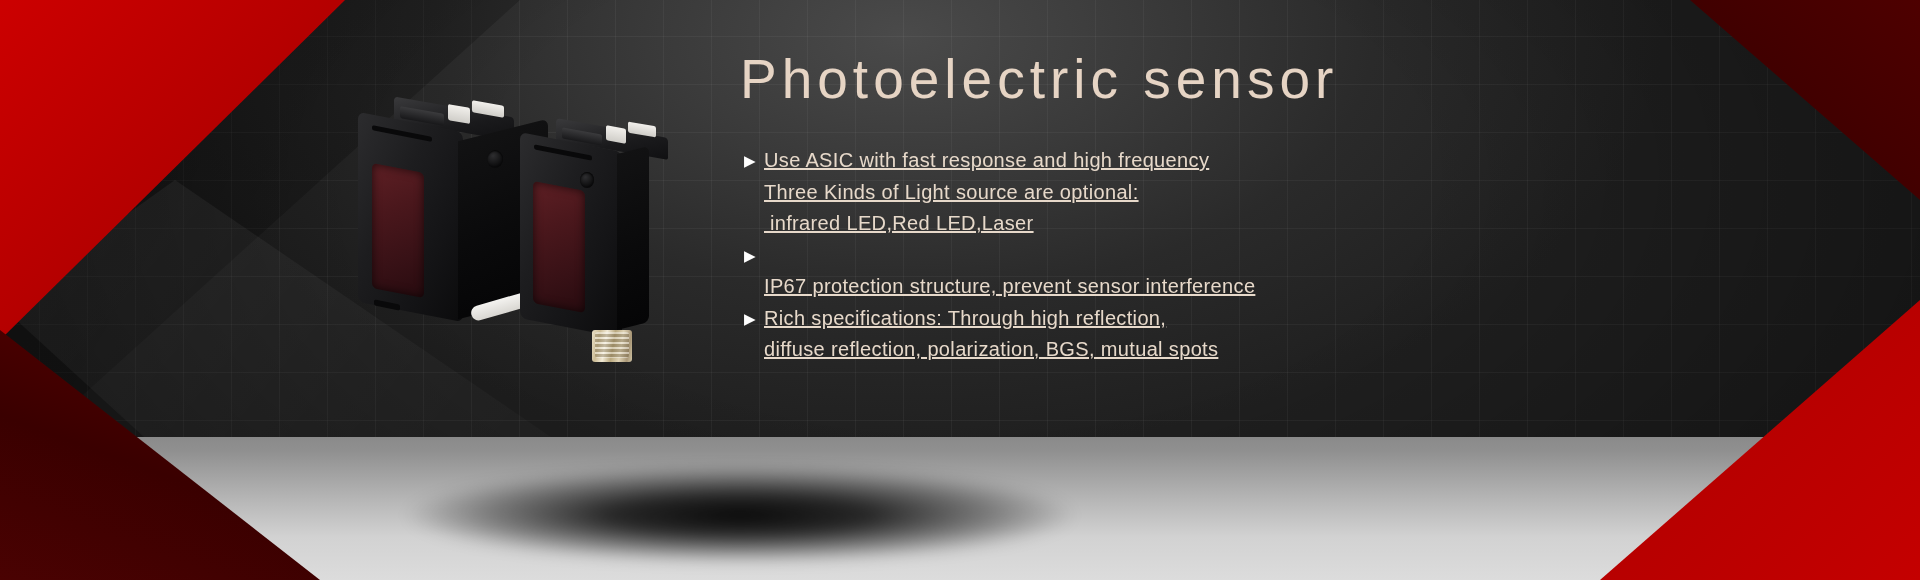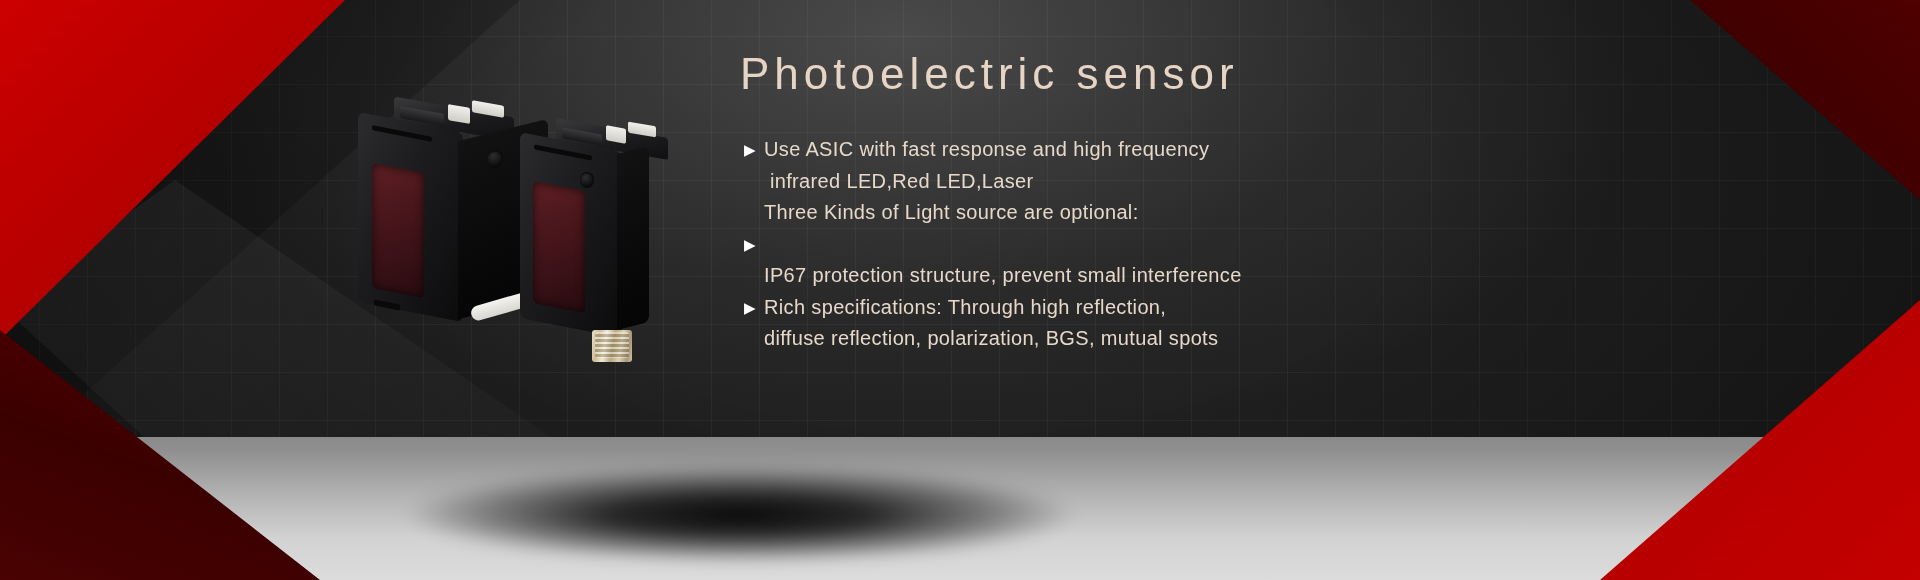--- a/index.html
+++ b/index.html
@@ -144,21 +144,21 @@
   }
 
   
   .content{
     position:absolute;
     left:740px;top:52px;
     width:1100px;
   }
   .title{
     color:#e6d4c4;
-    font-size:44px;
+    font-size:55px;
     font-weight:400;
     letter-spacing:5px;
     line-height:1;
     margin:0 0 38px 0;
     white-space:nowrap;
   }
   .bullets{list-style:none;margin:0;padding:0;}
   .bullet-group{margin:0 0 0 0;}
   .line{
     display:flex;
@@ -172,21 +172,21 @@
   .marker{
     width:24px;min-width:24px;
     color:#ffffff;
     font-size:15px;
     line-height:31.5px;
     text-align:left;
     padding-left:4px;
     box-sizing:border-box;
   }
   .marker.blank{color:transparent;}
-  .line-text{display:block;}
+  .line-text{display:block;text-decoration:underline;}
 </style>
 </head>
 <body>
 
 <div class="banner">
 
   <div class="bg-base"></div>
   <div class="bg-grid"></div>
   <div class="diag-band2"></div>
   <div class="diag-band"></div>
@@ -238,35 +238,35 @@
 
     <ul class="bullets">
 
       <li class="bullet-group">
         <div class="line">
           <span class="marker">▶</span>
           <span class="line-text">Use ASIC with fast response and high frequency</span>
         </div>
         <div class="line">
           <span class="marker blank">▶</span>
+          <span class="line-text">Three Kinds of Light source are optional:</span>
+        </div>
+        <div class="line">
+          <span class="marker blank">▶</span>
           <span class="line-text"> infrared LED,Red LED,Laser</span>
         </div>
-        <div class="line">
-          <span class="marker blank">▶</span>
-          <span class="line-text">Three Kinds of Light source are optional:</span>
-        </div>
       </li>
 
       <li class="bullet-group">
         <div class="line">
           <span class="marker">▶</span>
         </div>
         <div class="line">
           <span class="marker blank">▶</span>
-          <span class="line-text">IP67 protection structure, prevent small interference</span>
+          <span class="line-text">IP67 protection structure, prevent sensor interference</span>
         </div>
       </li>
 
       <li class="bullet-group">
         <div class="line">
           <span class="marker">▶</span>
           <span class="line-text">Rich specifications: Through high reflection,</span>
         </div>
         <div class="line">
           <span class="marker blank">▶</span>

